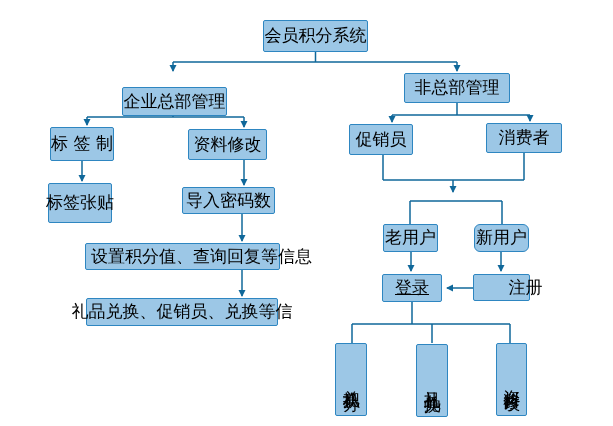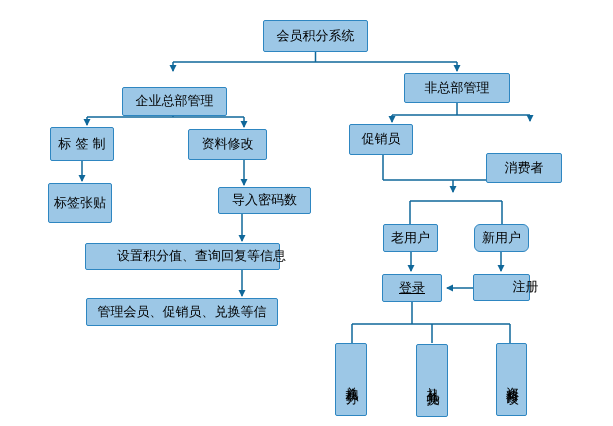--- a/index.html
+++ b/index.html
@@ -20,21 +20,21 @@
   #wires{position:absolute;left:0;top:0;width:613px;height:426px;}
   #wires path.conn{stroke:var(--connector);stroke-width:1.5;fill:none;}
   #wires marker path{fill:var(--connector);stroke:none;}
   .node{
     position:absolute;
     box-sizing:border-box;
     background:var(--node-fill);
     border:1.5px solid var(--node-border);
     border-radius:2px;
     color:var(--text);
-    font-size:13px;
+    font-size:17px;
     line-height:1.15;
     display:flex;
     align-items:center;
     justify-content:center;
     text-align:center;
     white-space:nowrap;
   }
   .node.vert{
     writing-mode:vertical-rl;
     text-orientation:upright;
@@ -88,29 +88,29 @@
   <div class="node" style="left:122px;top:73px;width:105px;height:29px;margin-top:14px;">企业总部管理</div>
 
   <div class="node" style="left:404px;top:73px;width:106px;height:30px;">非总部管理</div>
 
   <div class="node" style="left:50px;top:127px;width:64px;height:34px;">标 签 制</div>
 
   <div class="node" style="left:188px;top:129px;width:79px;height:31px;">资料修改</div>
 
   <div class="node" style="left:48px;top:183px;width:64px;height:40px;">标签张贴</div>
 
-  <div class="node" style="left:182px;top:187px;width:93px;height:27px;margin-left:36px;">导入密码数</div>
+  <div class="node" style="left:182px;top:187px;width:93px;height:27px;">导入密码数</div>
 
   <div class="node" style="left:85px;top:243px;width:195px;height:27px;padding-left:38px;">设置积分值、查询回复等信息</div>
 
-  <div class="node" style="left:86px;top:298px;width:192px;height:28px;">管理会员、促销员、兑换等信</div>
+  <div class="node" style="left:86px;top:298px;width:192px;height:28px;">礼品兑换、促销员、兑换等信</div>
 
   <div class="node" style="left:349px;top:124px;width:64px;height:31px;">促销员</div>
 
-  <div class="node" style="left:486px;top:123px;width:76px;height:30px;margin-top:30px;">消费者</div>
+  <div class="node" style="left:486px;top:123px;width:76px;height:30px;">消费者</div>
 
   <div class="node" style="left:383px;top:224px;width:55px;height:28px;">老用户</div>
 
   <div class="node" style="left:474px;top:224px;width:55px;height:28px;border-radius:6px;">新用户</div>
 
   <div class="node" style="left:382px;top:274px;width:60px;height:28px;text-decoration:underline;">登录</div>
 
   <div class="node" style="left:473px;top:274px;width:57px;height:27px;padding-left:48px;">注册</div>
 
   <div class="node vert" style="left:335px;top:343px;width:32px;height:73px;">兑换积分</div>

